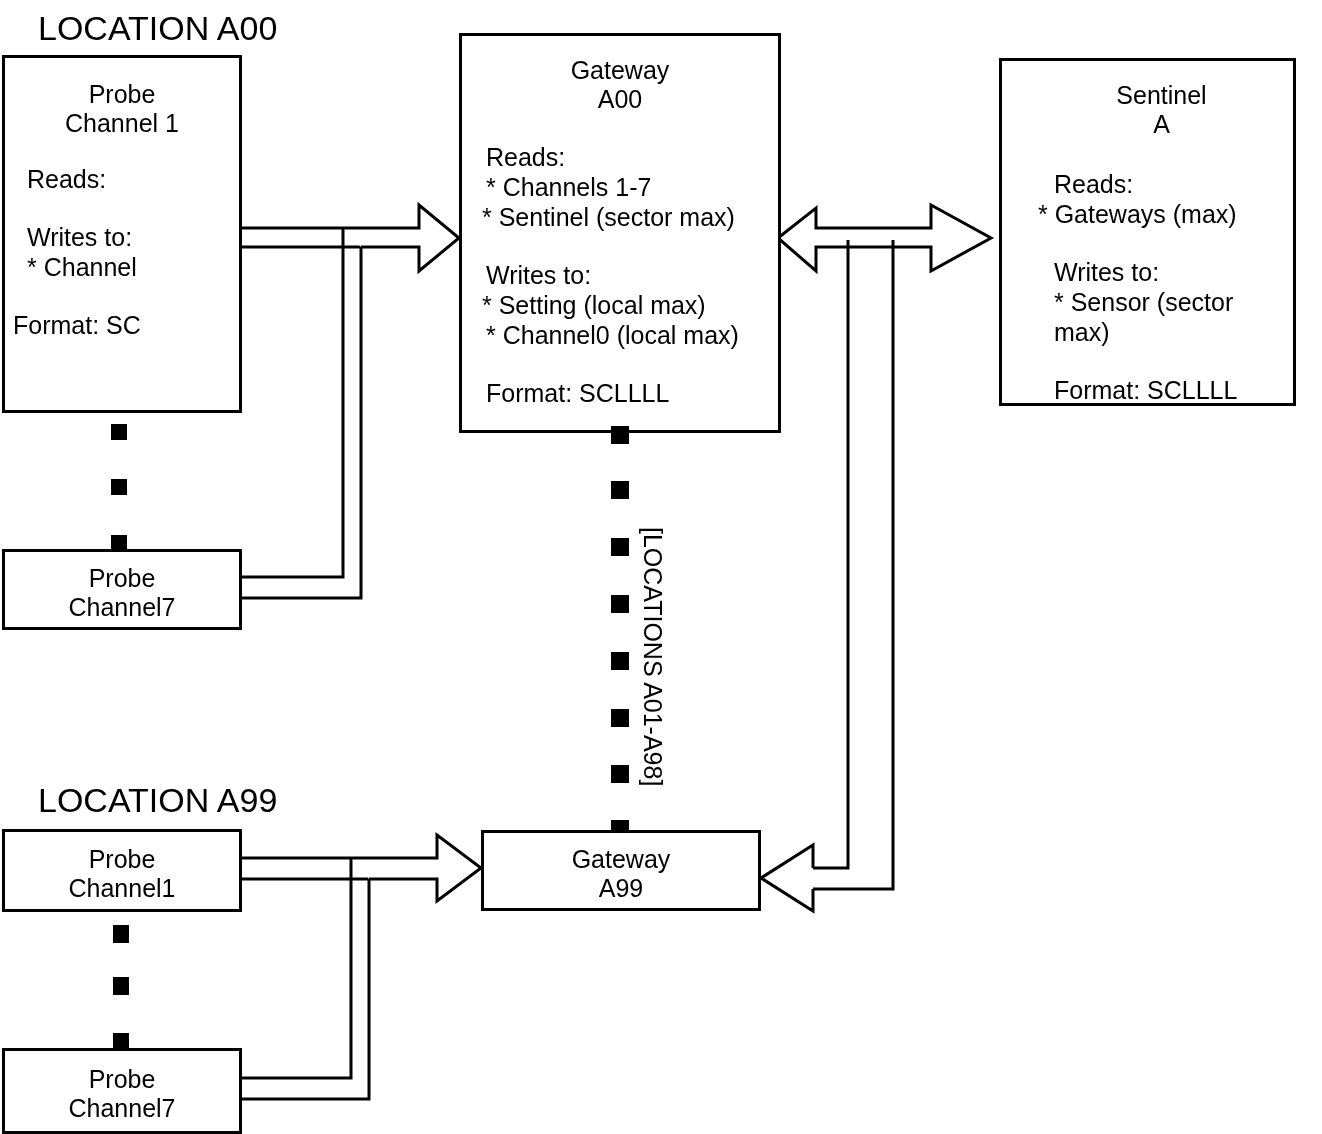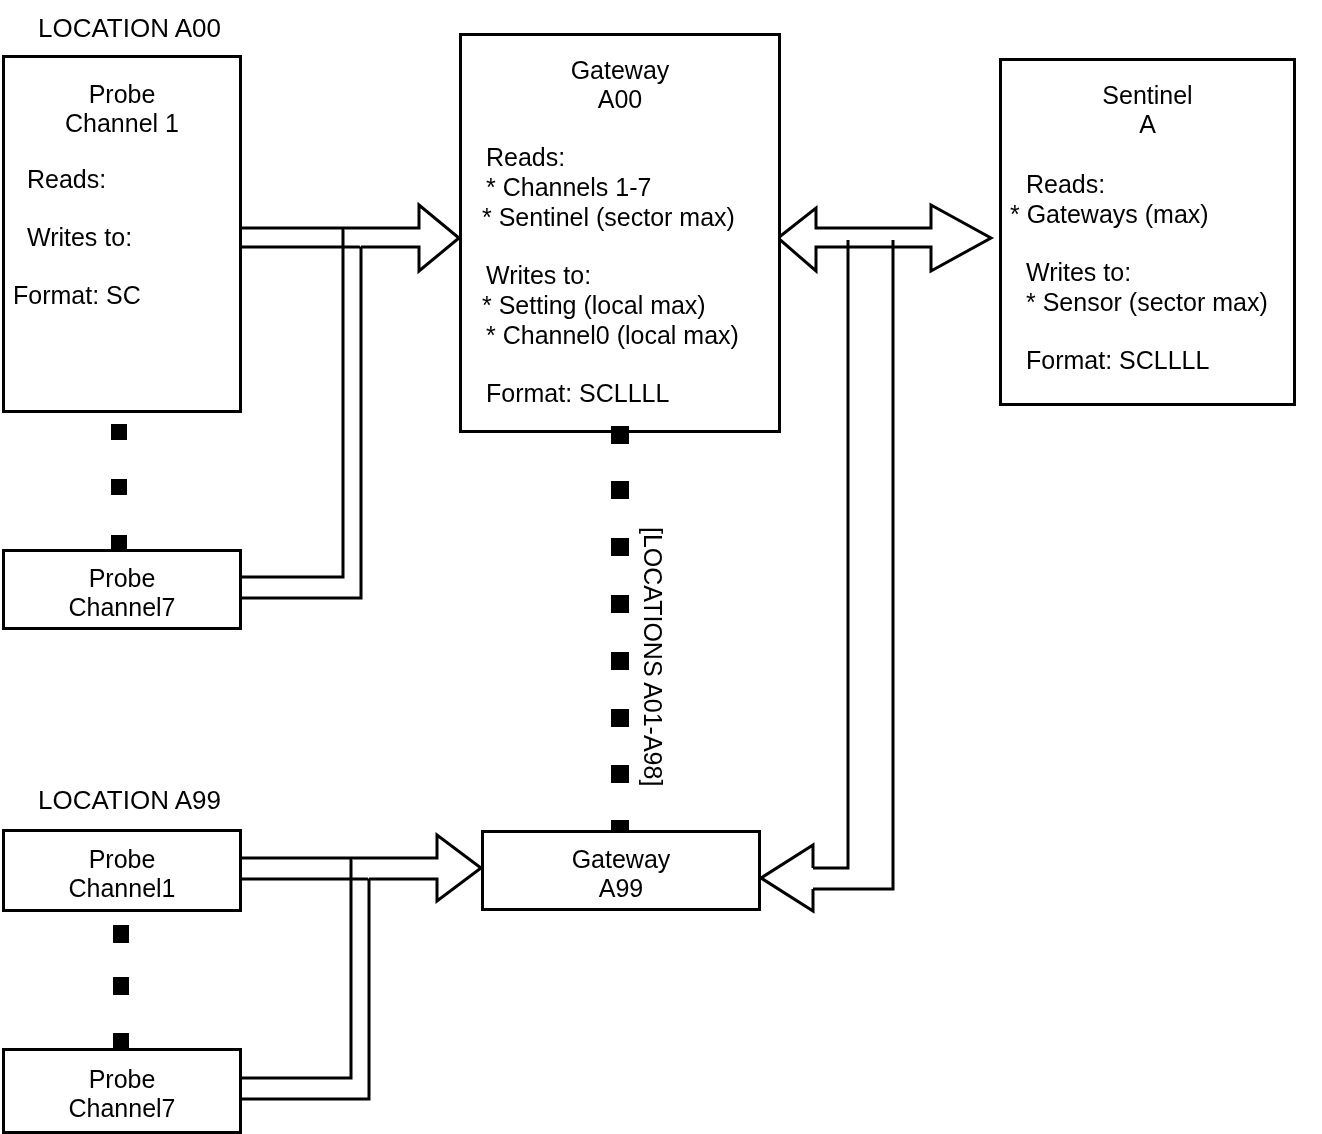--- a/index.html
+++ b/index.html
@@ -4,21 +4,21 @@
 <style>
   html,body{margin:0;padding:0;background:#ffffff;}
   body{width:1322px;height:1134px;font-family:"Liberation Sans",sans-serif;color:#000;}
   #stage{position:relative;width:1322px;height:1134px;overflow:hidden;background:#fff;}
 
   .box{position:absolute;border:3px solid #000;background:#fff;box-sizing:border-box;}
   .ctr{text-align:center;}
   .ttl{font-size:25px;line-height:29px;}
   .body-text{font-size:25px;line-height:30px;text-align:left;}
   .sq{position:absolute;background:#000;}
-  .loclabel{position:absolute;font-size:26px;line-height:28px;white-space:nowrap;}
+  .loclabel{position:absolute;font-size:34px;line-height:28px;white-space:nowrap;}
   svg.lines{position:absolute;left:0;top:0;width:1322px;height:1134px;}
   .vtext{position:absolute;font-size:25px;white-space:nowrap;transform-origin:left top;
          transform:rotate(90deg);}
 </style>
 </head>
 <body>
 
 <div id="stage">
 
   <svg class="lines" viewBox="0 0 1322 1134" xmlns="http://www.w3.org/2000/svg">
@@ -55,20 +55,21 @@
     <path d="M351,858 L437,858 L437,835 L481,868 L437,901 L437,879 L369,879" fill="#fff" stroke="#000" stroke-width="3"></path>
   </svg>
 
   <div class="loclabel" style="left:38px; top:14px;">LOCATION A00</div>
 
   <div class="box" style="left:2px; top:55px; width:240px; height:358px;">
     <div class="ctr ttl" style="margin-top:22px;">Probe</div>
     <div class="ctr ttl">Channel 1</div>
     <div class="body-text" style="margin-top:26px; margin-left:22px;">Reads:</div>
     <div class="body-text" style="margin-top:28px; margin-left:22px;">Writes to:</div>
+    <div class="body-text" style="margin-left:22px;">* Channel</div>
     <div class="body-text" style="margin-top:28px; margin-left:8px;">Format: SC</div>
   </div>
 
   <div class="sq" style="left:111px; top:424px; width:16px; height:16px;"></div>
   <div class="sq" style="left:111px; top:479px; width:16px; height:16px;"></div>
   <div class="sq" style="left:111px; top:535px; width:16px; height:16px;"></div>
 
   <div class="box" style="left:2px; top:549px; width:240px; height:81px;">
     <div class="ctr ttl" style="margin-top:12px;">Probe</div>
     <div class="ctr ttl">Channel7</div>
@@ -79,21 +80,21 @@
     <div class="ctr ttl">A00</div>
     <div class="body-text" style="margin-top:28px; margin-left:24px;">Reads:</div>
     <div class="body-text" style="margin-left:24px;">* Channels 1-7</div>
     <div class="body-text" style="margin-left:20px;">* Sentinel (sector max)</div>
     <div class="body-text" style="margin-top:28px; margin-left:24px;">Writes to:</div>
     <div class="body-text" style="margin-left:20px;">* Setting (local max)</div>
     <div class="body-text" style="margin-left:24px;">* Channel0 (local max)</div>
     <div class="body-text" style="margin-top:28px; margin-left:24px;">Format: SCLLLL</div>
   </div>
 
-  <div class="box" style="left:999px; top:58px; width:297px; height:348px;">
+  <div class="box" style="left:999px; top:58px; width:297px; height:348px;padding-left:28px;">
     <div class="ctr ttl" style="margin-top:20px;">Sentinel</div>
     <div class="ctr ttl">A</div>
     <div class="body-text" style="margin-top:30px; margin-left:24px;">Reads:</div>
     <div class="body-text" style="margin-left:8px;">* Gateways (max)</div>
     <div class="body-text" style="margin-top:28px; margin-left:24px;">Writes to:</div>
     <div class="body-text" style="margin-left:24px;">* Sensor (sector max)</div>
     <div class="body-text" style="margin-top:28px; margin-left:24px;">Format: SCLLLL</div>
   </div>
 
   <div class="sq" style="left:611px; top:426px; width:18px; height:18px;"></div>

